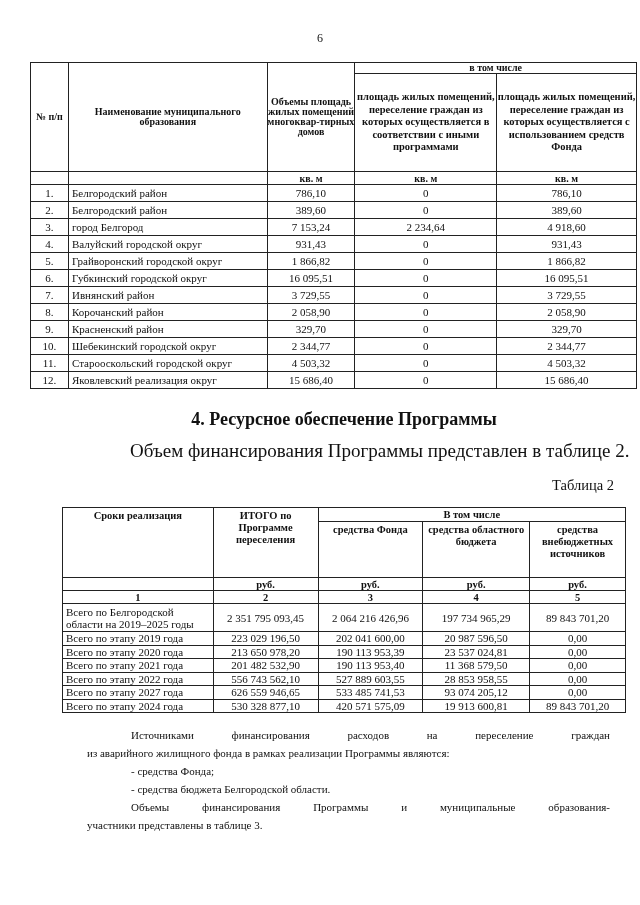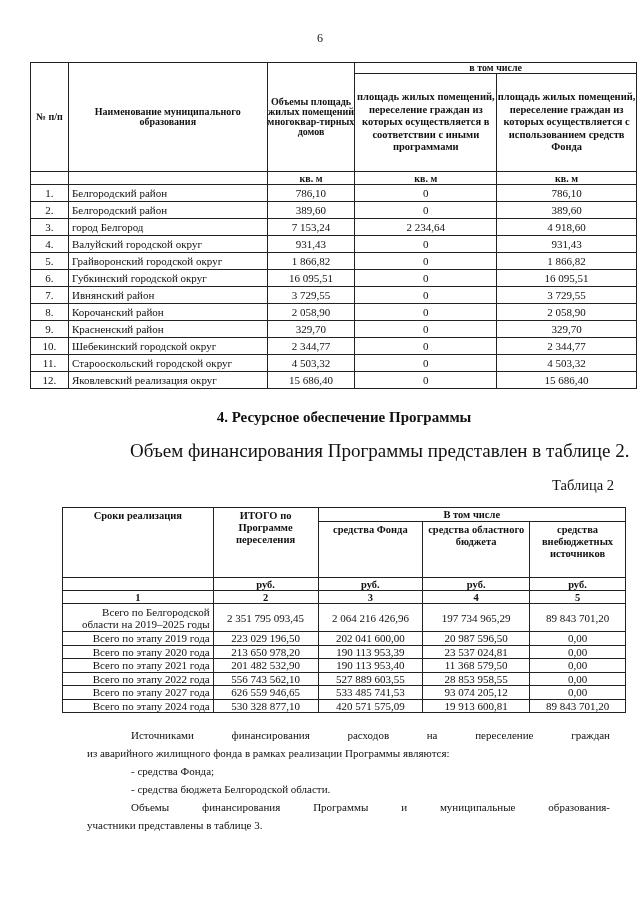--- a/index.html
+++ b/index.html
@@ -13,30 +13,30 @@
   
   #t1 { left: 30px; top: 62px; width: 607px; font-size: 11px; }
   #t1 th { font-weight: bold; text-align: center; font-size: 10.5px; line-height: 12.5px; }
   #t1 td { height: 17px; line-height: 15px; padding: 0 3px; }
   #t1 td.num { text-align: center; }
   #t1 td.name { text-align: left; }
   #t1 td.val { text-align: center; margin-top: 25px; }
   #t1 .unit-row th { height: 13px; font-size: 10px; line-height: 11px; }
   #t1 .top-row th { height: 11px; font-size: 10px; line-height: 10px; }
 
-  .heading { position: absolute; top: 409px; left: 0; width: 640px; text-align: center; font-weight: bold; font-size: 15px; padding-left: 48px; }
+  .heading { position: absolute; top: 409px; left: 0; width: 640px; text-align: center; font-weight: bold; font-size: 18px; padding-left: 48px; }
   .para1 { position: absolute; top: 440px; left: 130px; font-size: 19px; }
   .table-label { position: absolute; top: 477px; right: 26px; font-size: 14.5px; }
 
   
   #t2 { left: 62px; top: 507px; width: 564px; font-size: 11px; }
   #t2 th { font-weight: bold; text-align: center; font-size: 10.5px; line-height: 12px; vertical-align: top; padding-top: 2px; }
   #t2 td { height: 13.5px; line-height: 12px; padding: 0 3px; font-size: 11px; }
   #t2 td.val { text-align: center; }
-  #t2 td.lbl { text-align: right; }
+  #t2 td.lbl { text-align: left; }
   #t2 .unit-row th, #t2 .idx-row th { height: 13px; font-size: 10.5px; line-height: 11px; padding-top: 0; vertical-align: middle; }
 
   .body-text { position: absolute; left: 87px; width: 523px; font-size: 11px; line-height: 18px; }
   .indent { text-indent: 44px; }
   .justify { text-align: justify; text-align-last: justify; }
   #p2 { top: 726px; }
   #p2b { top: 744px; }
   #p3 { top: 762px; left: 131px; }
   #p4 { top: 780px; left: 131px; }
   #p5 { top: 798px; }

